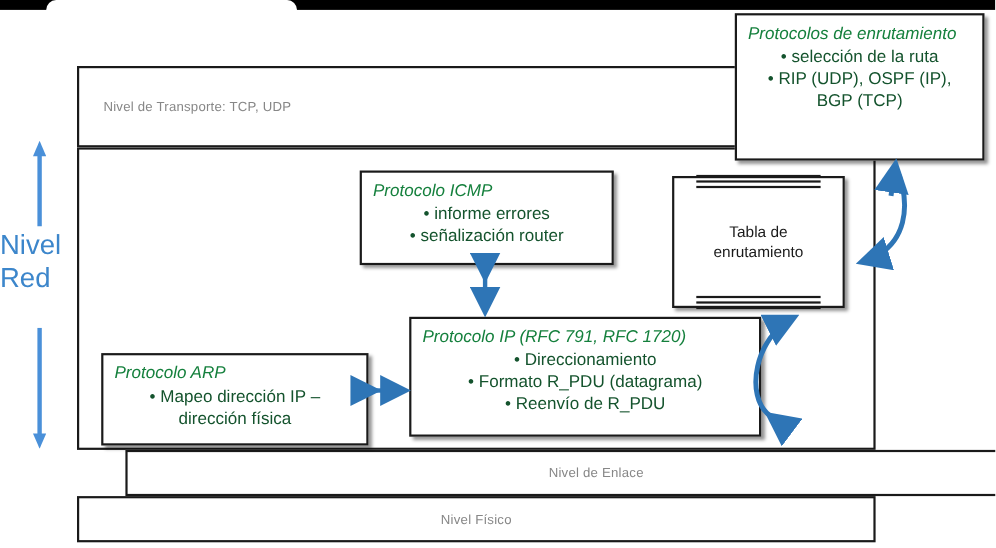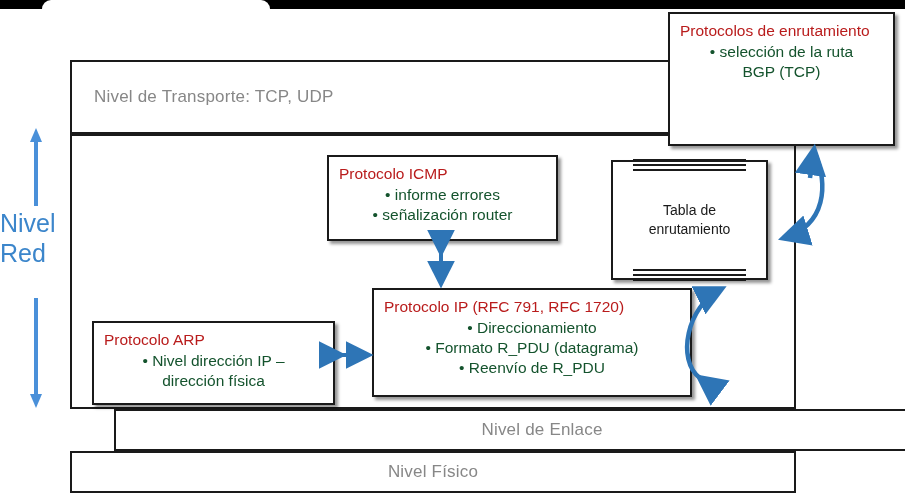--- a/index.html
+++ b/index.html
@@ -40,21 +40,21 @@
     position: absolute;
     box-sizing: border-box;
     border: 2px solid #1a1a1a;
     background: #ffffff;
     display: flex;
     align-items: center;
     justify-content: center;
   }
   .layer-label {
     color: #878787;
-    font-size: 17px;
+    font-size: 12px;
     letter-spacing: .2px;
     white-space: nowrap;
   }
   .layer-transport {
     left: 70px; top: 60px;
     width: 726px; height: 74px;
     justify-content: flex-start;
   }
   .layer-transport .layer-label { padding-left: 22px; }
 
@@ -76,25 +76,26 @@
   
   .box {
     position: absolute;
     box-sizing: border-box;
     border: 2px solid #1a1a1a;
     background: #ffffff;
     box-shadow: 3px 3px 3px rgba(0,0,0,.42);
     padding: 7px 10px 8px 10px;
   }
   .box-title {
-    color: #b91c1c;
+    color: #15803d;
     font-size: 15.5px;
     line-height: 1.27;
     margin-bottom: 1px;
     white-space: nowrap;
+    font-style: italic;
   }
   .box-title.wrap { white-space: normal; }
   .box-line {
     color: #14532d;
     font-size: 15.5px;
     line-height: 1.30;
     text-align: center;
   }
 
   
@@ -217,39 +218,40 @@
     <span class="layer-label">Nivel de Enlace</span>
   </div>
 
   <div class="layer layer-fisico">
     <span class="layer-label">Nivel Físico</span>
   </div>
 
   <div class="box box-routing">
     <div class="box-title wrap">Protocolos de enrutamiento</div>
     <div class="box-line">• selección de la ruta</div>
+    <div class="box-line">• RIP (UDP), OSPF (IP),</div>
     <div class="box-line">BGP (TCP)</div>
   </div>
 
   <div class="box box-icmp">
     <div class="box-title">Protocolo ICMP</div>
     <div class="box-line">• informe errores</div>
     <div class="box-line">• señalización router</div>
   </div>
 
   <div class="box box-ip">
     <div class="box-title">Protocolo IP (RFC 791, RFC 1720)</div>
     <div class="box-line">• Direccionamiento</div>
     <div class="box-line">• Formato R_PDU (datagrama)</div>
     <div class="box-line">• Reenvío de R_PDU</div>
   </div>
 
   <div class="box box-arp">
     <div class="box-title">Protocolo ARP</div>
-    <div class="box-line">• Nivel dirección IP –</div>
+    <div class="box-line">• Mapeo dirección IP –</div>
     <div class="box-line">dirección física</div>
   </div>
 
   <div class="doc">
     <div class="doc-rules">
       <div class="doc-rule"></div>
       <div class="doc-rule"></div>
       <div class="doc-rule"></div>
     </div>
     <div class="doc-text">

